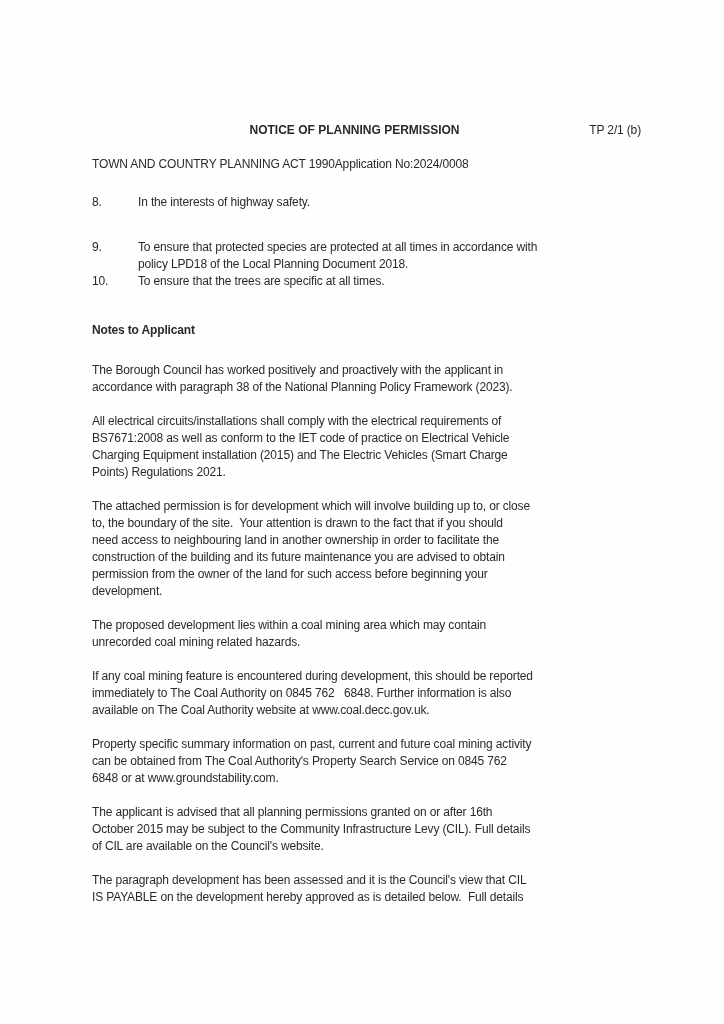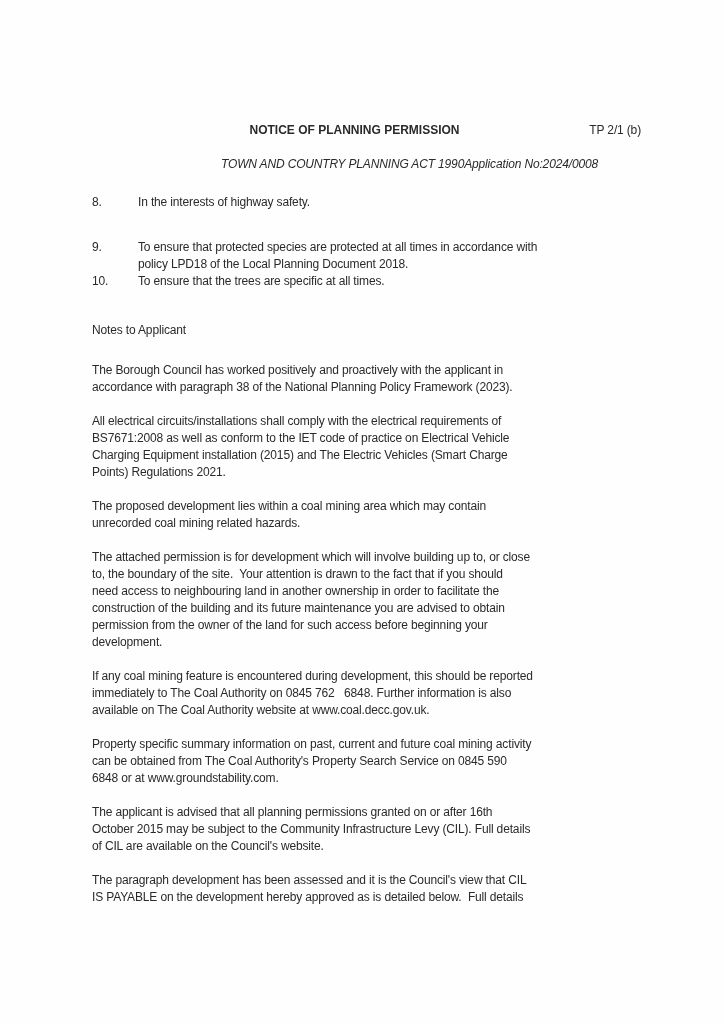--- a/index.html
+++ b/index.html
@@ -38,42 +38,41 @@
     display: inline-block;
   }
   .doc-ref {
     position: absolute;
     right: -4px;
     top: 0;
     font-weight: 400;
   }
   .header-row2 {
     display: flex;
-    justify-content: flex-end;
+    justify-content: flex-start;
     white-space: pre;
-    font-style: italic;
   }
   .application-no {
     margin-right: 39px;
   }
   .cond-item {
     display: flex;
   }
   .cond-item.c8  { margin-top: 21px; }
   .cond-item.c9  { margin-top: 28px; }
   .cond-item.c10 { }
   .cond-num {
     width: 46px;
     flex: 0 0 46px;
   }
   .cond-text {
     white-space: pre;
   }
   .notes-heading {
-    font-weight: 400;
+    font-weight: 700;
     margin-top: 32px;
   }
   .para {
     white-space: pre;
     margin-top: 17px;
   }
   .para.first {
     margin-top: 23px;
   }
 </style>
@@ -110,33 +109,33 @@
     </div>
 
     <div class="notes-heading">Notes to Applicant</div>
 
     <div class="para first">The Borough Council has worked positively and proactively with the applicant in
 accordance with paragraph 38 of the National Planning Policy Framework (2023).</div>
     <div class="para">All electrical circuits/installations shall comply with the electrical requirements of
 BS7671:2008 as well as conform to the IET code of practice on Electrical Vehicle
 Charging Equipment installation (2015) and The Electric Vehicles (Smart Charge
 Points) Regulations 2021.</div>
-    <div class="para">The proposed development lies within a coal mining area which may contain
-unrecorded coal mining related hazards.</div>
     <div class="para">The attached permission is for development which will involve building up to, or close
 to, the boundary of the site.  Your attention is drawn to the fact that if you should
 need access to neighbouring land in another ownership in order to facilitate the
 construction of the building and its future maintenance you are advised to obtain
 permission from the owner of the land for such access before beginning your
 development.</div>
+    <div class="para">The proposed development lies within a coal mining area which may contain
+unrecorded coal mining related hazards.</div>
     <div class="para">If any coal mining feature is encountered during development, this should be reported
 immediately to The Coal Authority on 0845 762   6848. Further information is also
 available on The Coal Authority website at www.coal.decc.gov.uk.</div>
     <div class="para">Property specific summary information on past, current and future coal mining activity
-can be obtained from The Coal Authority's Property Search Service on 0845 590
+can be obtained from The Coal Authority's Property Search Service on 0845 762
 6848 or at www.groundstability.com.</div>
     <div class="para">The applicant is advised that all planning permissions granted on or after 16th
 October 2015 may be subject to the Community Infrastructure Levy (CIL). Full details
 of CIL are available on the Council's website.</div>
     <div class="para">The paragraph development has been assessed and it is the Council's view that CIL
 IS PAYABLE on the development hereby approved as is detailed below.  Full details</div>
 
   </div>
 </div>
 

